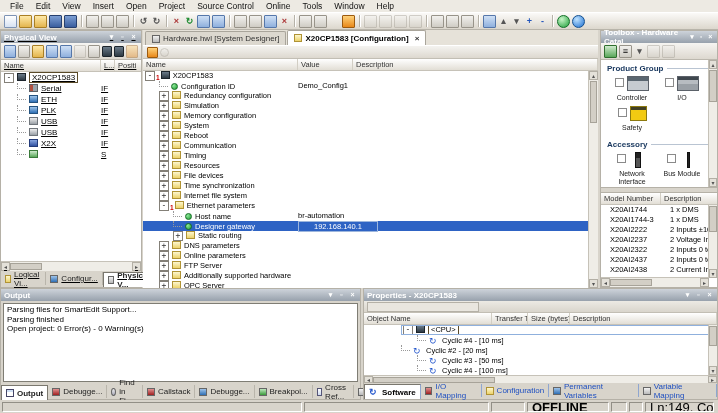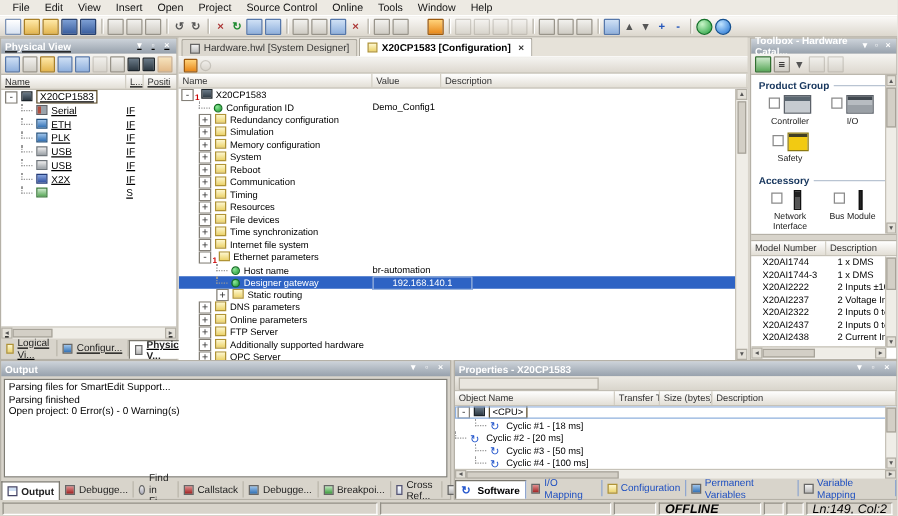--- a/index.html
+++ b/index.html
@@ -106,25 +106,25 @@
   .mname{flex:0 0 60px;padding-left:9px;overflow:hidden;}
   .mdesc{flex:1;overflow:hidden;}
   .mcol-n{flex:0 0 60px;} .mcol-d{flex:1;border-right:none!important;}
   
   #output-panel{left:0;top:288px;width:361px;height:112px;}
   #out-box{flex:1;margin:2px;border:1px solid #7f7d74;background:#fff;padding:1px 3px;font-size:8px;line-height:9.5px;overflow:hidden;}
   #properties-panel{left:363px;top:288px;width:355px;height:112px;}
   #prop-toolbar{flex:0 0 11px;background:linear-gradient(#eceae4,#d9d5cc);border-bottom:1px solid #c2beb4;display:flex;align-items:center;padding:0 3px;}
   .pcol-on{flex:0 0 128px;} .pcol-tt{flex:0 0 36px;} .pcol-sz{flex:0 0 42px;} .pcol-ds{flex:1;}
   .prow0{outline:1px solid #8fb0dd;outline-offset:-1px;}
-  .prow{height:10px;line-height:10px;font-size:7.5px;}
+  .prow{height:10px;line-height:10px;font-size:7.5px;margin-left:37px;}
   .ptabs .btab{border-right:1px solid #8fa6d0;color:#1e4fc0;}
   .ptabs .btab.active{color:#000;}
   
-  #statusbar{position:absolute;left:0;top:400px;width:718px;height:13px;background:#d8d4cb;display:flex;align-items:center;padding:0 2px;box-sizing:border-box;font-size:10px;font-style:italic;}
+  #statusbar{position:absolute;left:0;top:400px;width:718px;height:13px;background:#d8d4cb;display:flex;align-items:center;padding:0 2px;box-sizing:border-box;font-size:13px;}
   .scell{height:10px;line-height:10px;border:1px solid;border-color:#928f86 #fff #fff #928f86;background:#d8d4cb;margin-right:2px;padding:0 4px;box-sizing:border-box;overflow:hidden;white-space:nowrap;}
 </style>
 </head>
 <body>
 
 <div id="app">
 
   <div id="menubar">
     <span class="menu-item">File</span>
     <span class="menu-item">Edit</span>
@@ -598,21 +598,21 @@
       <div class="pcol-on">Object Name</div>
       <div class="pcol-tt">Transfer To</div>
       <div class="pcol-sz">Size (bytes)</div>
       <div class="pcol-ds">Description</div>
     </div>
     <div class="treearea">
       <div class="trow prow prow0">
         <div class="nm" style="flex:1;padding-left:2px;"><span class="exp">-</span><span class="nico chip"></span><span class="focus">&lt;CPU&gt;</span></div>
       </div>
       <div class="trow prow">
-        <div class="nm" style="flex:1;padding-left:16px;"><span class="tl"></span><span class="nico cyc">↻</span><span>Cyclic #1 - [18 ms]</span></div>
+        <div class="nm" style="flex:1;padding-left:16px;"><span class="tl"></span><span class="nico cyc">↻</span><span>Cyclic #4 - [10 ms]</span></div>
       </div>
       <div class="trow prow">
         <div class="nm" style="flex:1;padding-left:0;"><span class="tl"></span><span class="nico cyc">↻</span><span>Cyclic #2 - [20 ms]</span></div>
       </div>
       <div class="trow prow">
         <div class="nm" style="flex:1;padding-left:16px;"><span class="tl"></span><span class="nico cyc">↻</span><span>Cyclic #3 - [50 ms]</span></div>
       </div>
       <div class="trow prow">
         <div class="nm" style="flex:1;padding-left:16px;"><span class="tl"></span><span class="nico cyc">↻</span><span>Cyclic #4 - [100 ms]</span></div>
       </div>

